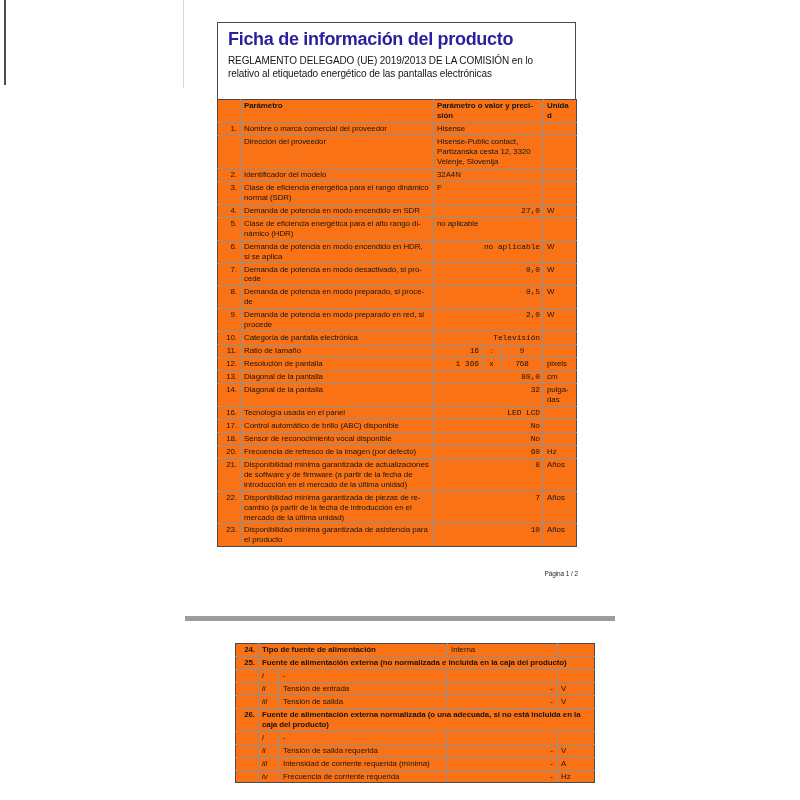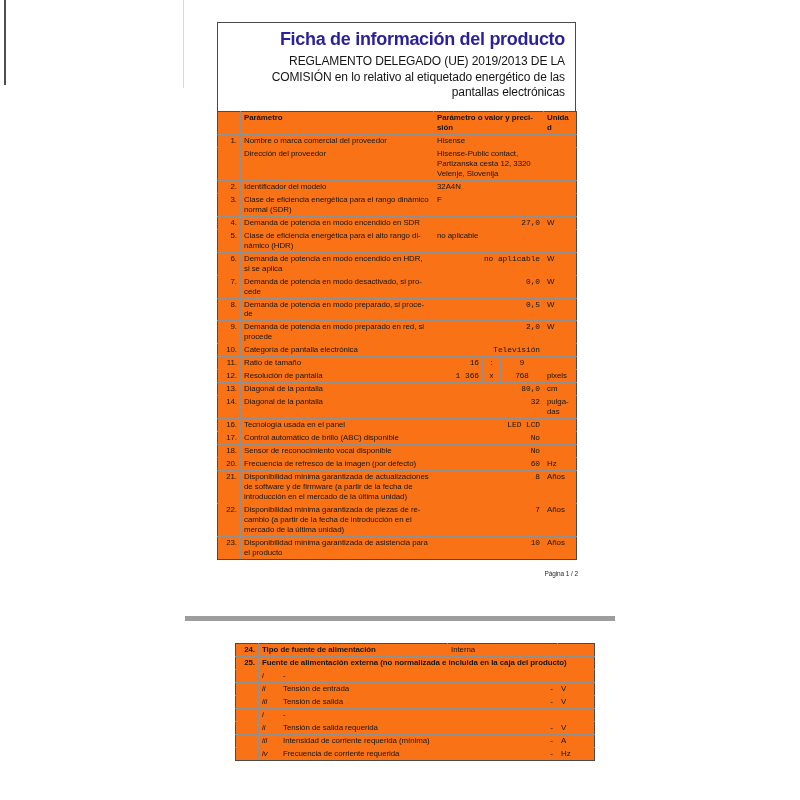--- a/index.html
+++ b/index.html
@@ -1,23 +1,23 @@
 <!DOCTYPE html>
 <html><head>
 <meta charset="utf-8">
 <style>
   html,body{margin:0;padding:0;background:#ffffff;}
   body{width:800px;height:800px;position:relative;overflow:hidden;
        font-family:"Liberation Sans", sans-serif;}
 
   
   .sheet1{position:absolute;left:217px;top:22px;width:359px;}
-  .sheet-head{border:1px solid #4a4a4a;border-bottom:none;padding:7px 10px 4px 10px;background:#fff;text-align:right;}
+  .sheet-head{border:1px solid #4a4a4a;border-bottom:none;padding:7px 10px 4px 10px;background:#fff;}
   .doc-title{margin:0;font-size:18px;font-weight:bold;color:#2a1f9c;letter-spacing:-0.3px;line-height:1.1;}
-  .doc-subtitle{margin:4px 0 6px 0;font-size:12px;letter-spacing:-0.1px;line-height:1.32;color:#151515;}
+  .doc-subtitle{margin:4px 0 15px 0;font-size:10px;letter-spacing:-0.1px;line-height:1.32;color:#151515;}
 
   
   table.doc-table{border-collapse:collapse;table-layout:fixed;width:359px;font-size:7.9px;background:#f97316;}
   .doc-table td{border:1px solid #909090;vertical-align:top;padding:1px 3px;line-height:1.26;
                 color:#151515;letter-spacing:-0.06px;overflow:hidden;word-wrap:break-word;}
   .doc-table td:first-child{border-left-color:#4a4a4a;}
   .doc-table td:last-child{border-right-color:#4a4a4a;}
   .doc-table tr:first-child td{border-top-color:#4a4a4a;}
   .doc-table tr:last-child td{border-bottom-color:#4a4a4a;}
   .num{text-align:right;padding-right:4px;}
@@ -248,20 +248,24 @@
           <td>V</td>
         </tr>
         <tr>
           <td class="num"></td>
           <td class="roman">iii</td>
           <td>Tensión de salida</td>
           <td class="val-r">-</td>
           <td>V</td>
         </tr>
         <tr>
+          <td class="num b">26.</td>
+          <td class="b" colspan="4">Fuente de alimentación externa normalizada (o una adecuada, si no está incluida en la caja del producto)</td>
+        </tr>
+        <tr>
           <td class="num"></td>
           <td class="roman">i</td>
           <td>-</td>
           <td class="val-r"></td>
           <td></td>
         </tr>
         <tr>
           <td class="num"></td>
           <td class="roman">ii</td>
           <td>Tensión de salida requerida</td>

